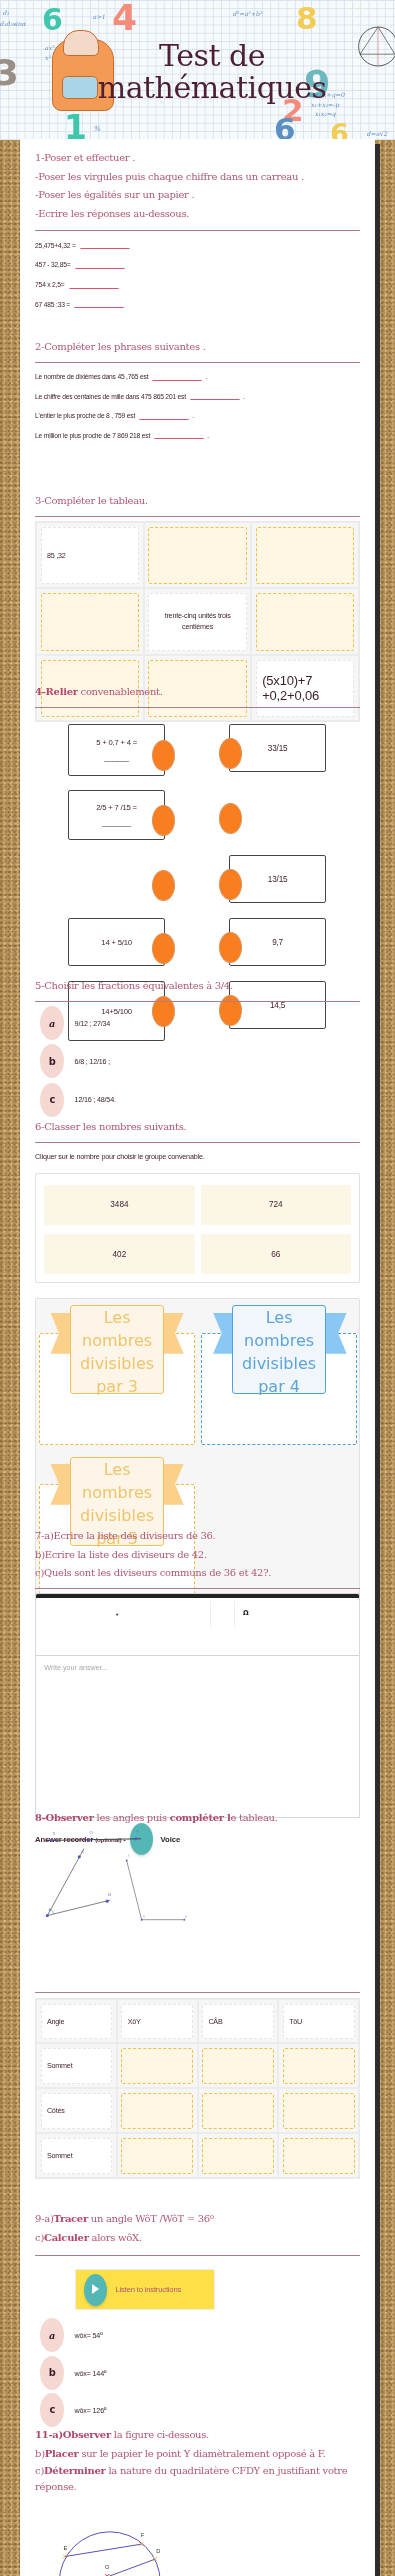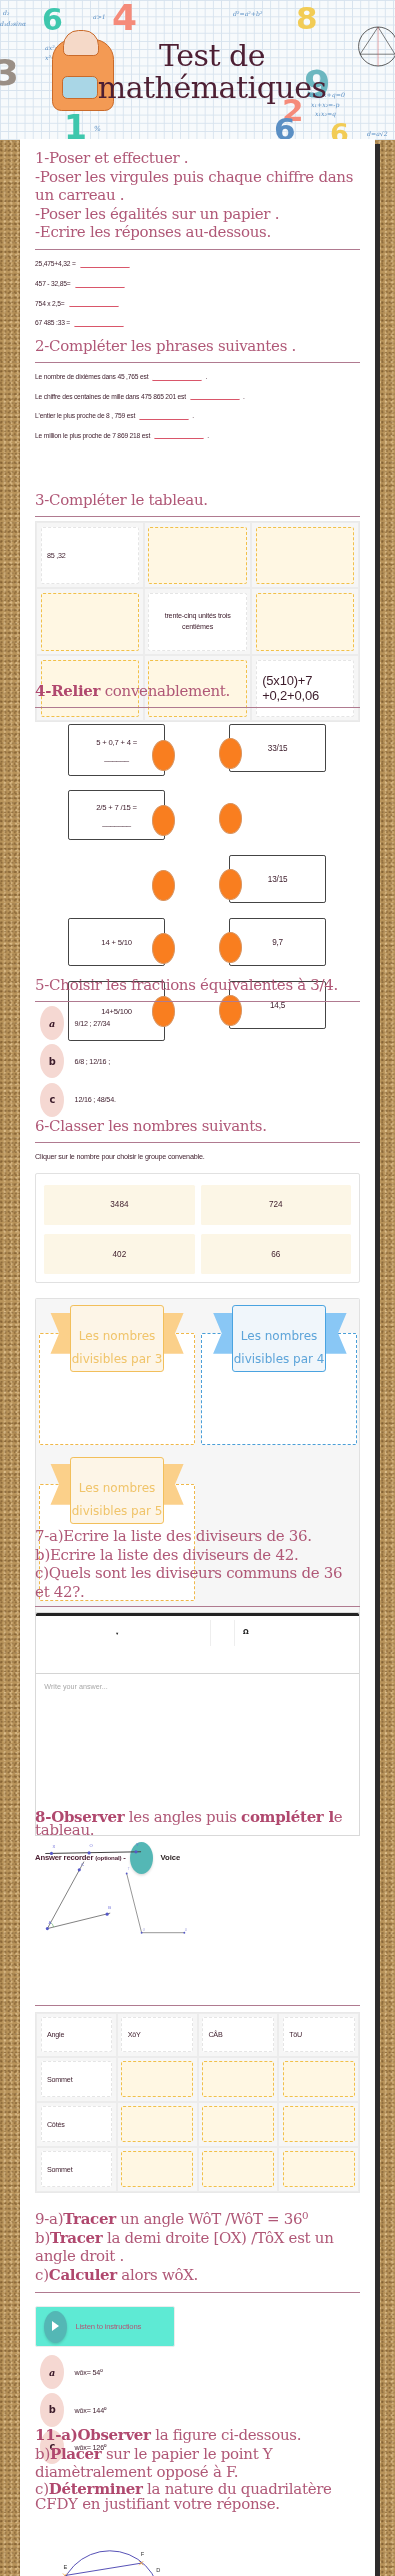--- a/index.html
+++ b/index.html
@@ -48,21 +48,21 @@
   
   .card-shadow { position: absolute; left: 25px; top: 144px; width: 355px; height: 2790px; background: #2e2c2c; }
   .card {
     position: absolute; left: 19.6px; top: 139px; width: 355px; height: 2790px;
     background: #ffffff;
   }
   .section { position: absolute; left: 15.5px; width: 325px; }
   .q-title {
     font-family: "DejaVu Serif", serif;
     color: #b05877;
-    font-size: 15px; line-height: 13.4px;
+    font-size: 10px; line-height: 13.4px;
     letter-spacing: -0.3px;
   }
   .q-title b { font-weight: bold; color: #b0486e; }
   .rule { height: 0.5px; background: #b07a90; width: 325px; }
   .text { font-family: "Liberation Sans", sans-serif; color: #3c1b2a; font-size: 6.7px; letter-spacing: -0.2px; }
   .blank { display: inline-block; width: 50px; height: 8.2px; border-bottom: 0.8px solid #d9566a; border-radius: 0 0 1.5px 1.5px; vertical-align: -2.1px; margin-left: 4.1px; }
   .line-row { height: 14.4px; display: flex; align-items: center; margin-top: 14.4px; }
   .line-row:first-child { margin-top: 0; }
 
   
@@ -84,39 +84,39 @@
   .opt-text { margin-left: 10.3px; font-size: 7.2px; color: #3c1b2a; letter-spacing: -0.2px; }
 
   
   .chip-area { border: 0.5px solid #e1e1e1; border-radius: 2.1px; padding: 11.3px 8.2px 8.2px; display: grid; grid-template-columns: 1fr 1fr; gap: 9.3px 6.2px; }
   .chip { background: #fcf6e6; height: 40px; border-radius: 1.5px; display: flex; align-items: center; justify-content: center; font-size: 8.2px; color: #3c1b2a; }
   .groups { border: 0.5px solid #e1e1e1; border-radius: 1.5px; background: #f6f6f6; position: relative; height: 315px; }
   .group { position: absolute; width: 156px; height: 112px; border: 0.8px dashed #f0b849; background: #fff; border-radius: 1.5px; }
   .group.blue { border-color: #4a9fd8; }
   .ribbon-tail { position: absolute; width: 21.6px; height: 41px; background: #fbd08a; }
   .ribbon-tail.blue { background: #89c7f5; }
-  .ribbon { position: absolute; width: 94px; height: 67px; border: 1px solid #f2bf5b; border-radius: 3.1px; background: #fdf5e7; display: flex; align-items: flex-end; justify-content: center; text-align: center; color: #f0c46a; font-size: 12px; line-height: 23px; font-family: "DejaVu Sans", sans-serif; }
+  .ribbon { position: absolute; width: 94px; height: 89px; border: 1px solid #f2bf5b; border-radius: 3.1px; background: #fdf5e7; display: flex; align-items: flex-start; justify-content: center; text-align: center; color: #f0c46a; font-size: 16px; line-height: 23px; font-family: "DejaVu Sans", sans-serif; }
   .ribbon.blue { border-color: #4aa3e0; background: #f0f6fb; color: #5da4d9; }
 
   
   .editor { border: 0.5px solid #d9d9d9; background: #fff; }
   .editor-bar { height: 3.6px; background: #222; border-radius: 1.5px 1.5px 0 0; }
   .editor-toolbar { height: 58px; border-bottom: 1px solid #d4d4d4; position: relative; }
   .editor-toolbar .dd { position: absolute; left: 80px; top: 14.4px; font-size: 4.6px; color: #222; }
   .editor-toolbar .sep { position: absolute; top: 3.1px; width: 0.5px; height: 26px; background: #eee; }
   .editor-toolbar .omega { position: absolute; left: 140px; top: 11.3px; font-size: 6.7px; font-weight: bold; color: #222; font-family: "DejaVu Sans", sans-serif; }
   .editor-area { height: 161px; padding: 7.2px 8.2px; color: #aaa; font-size: 7.2px; border: none; width: 100%; resize: none; font-family: "Liberation Sans", sans-serif; outline: none; display:block; }
   .editor-area::placeholder { color: #a8a8a8; }
   .recorder { display: flex; align-items: center; height: 26px; }
   .recorder .lbl { font-weight: bold; color: #4d1f33; font-size: 7.7px; letter-spacing: -0.2px; }
   .recorder .lbl small { font-size: 6.2px; }
   .recorder .rec-btn { width: 23px; height: 32px; border-radius: 50%; background: #54b7b5; margin-left: 4.1px; box-shadow: 0 1.5px 2.6px rgba(0,0,0,0.15); }
   .recorder .voice { margin-left: 7.7px; font-weight: bold; font-size: 7.7px; color: #2d2325; }
 
-  .listen-btn { width: 140px; height: 41px; background: #5eead4; border: 0.5px solid #ececec; border-radius: 2.1px; display: flex; align-items: center; }
+  .listen-btn { width: 140px; height: 41px; background: #fde047; border: 0.5px solid #ececec; border-radius: 2.1px; display: flex; align-items: center; margin-left: 40px; }
   .play { width: 23px; height: 32px; border-radius: 50%; background: #54b7b5; margin-left: 8.2px; position: relative; box-shadow: 0 1.5px 2.6px rgba(0,0,0,0.15); }
   .play::after { content: ""; position: absolute; left: 8.2px; top: 10.3px; border-left: 7.7px solid #fff; border-top: 5.7px solid transparent; border-bottom: 5.7px solid transparent; }
   .listen-text { margin-left: 8.2px; color: #b05877; font-size: 7.7px; letter-spacing: -0.2px; }
 </style>
 </head>
 <body>
 
 <div class="banner">
   <span class="deco" style="left:42px;top:2.1px;font-size:30px;color:#3ec7ad;">6</span>
   <span class="deco" style="left:112px;top:-3.1px;font-size:36px;color:#f58b7a;">4</span>
@@ -451,21 +451,20 @@
         </div>
       <div class="cell">
           <div class="cell-inner cell-drop"></div>
         </div>
     </div>
   </div>
 
   <div class="section" style="top:2071px;">
     <div class="q-title" style="line-height:18.5px;">
       <div><span>9-a)</span><b>Tracer</b><span> un angle WôT /WôT = 36⁰</span></div>
-      <div><span>b)</span><b>Tracer</b><span> la demi droite [OX) /TôX est un angle droit .</span></div>
       <div><span>c)</span><b>Calculer</b><span> alors wôX.</span></div>
     </div>
     <div class="rule" style="margin-top:8.2px;"></div>
     <div class="listen-btn" style="margin-top:13.4px;">
       <span class="play"></span>
       <span class="listen-text">Listen to instructions</span>
     </div>
     <div style="margin-top:9.3px;">
       <div class="opt">
           <span class="opt-badge script">a</span>

